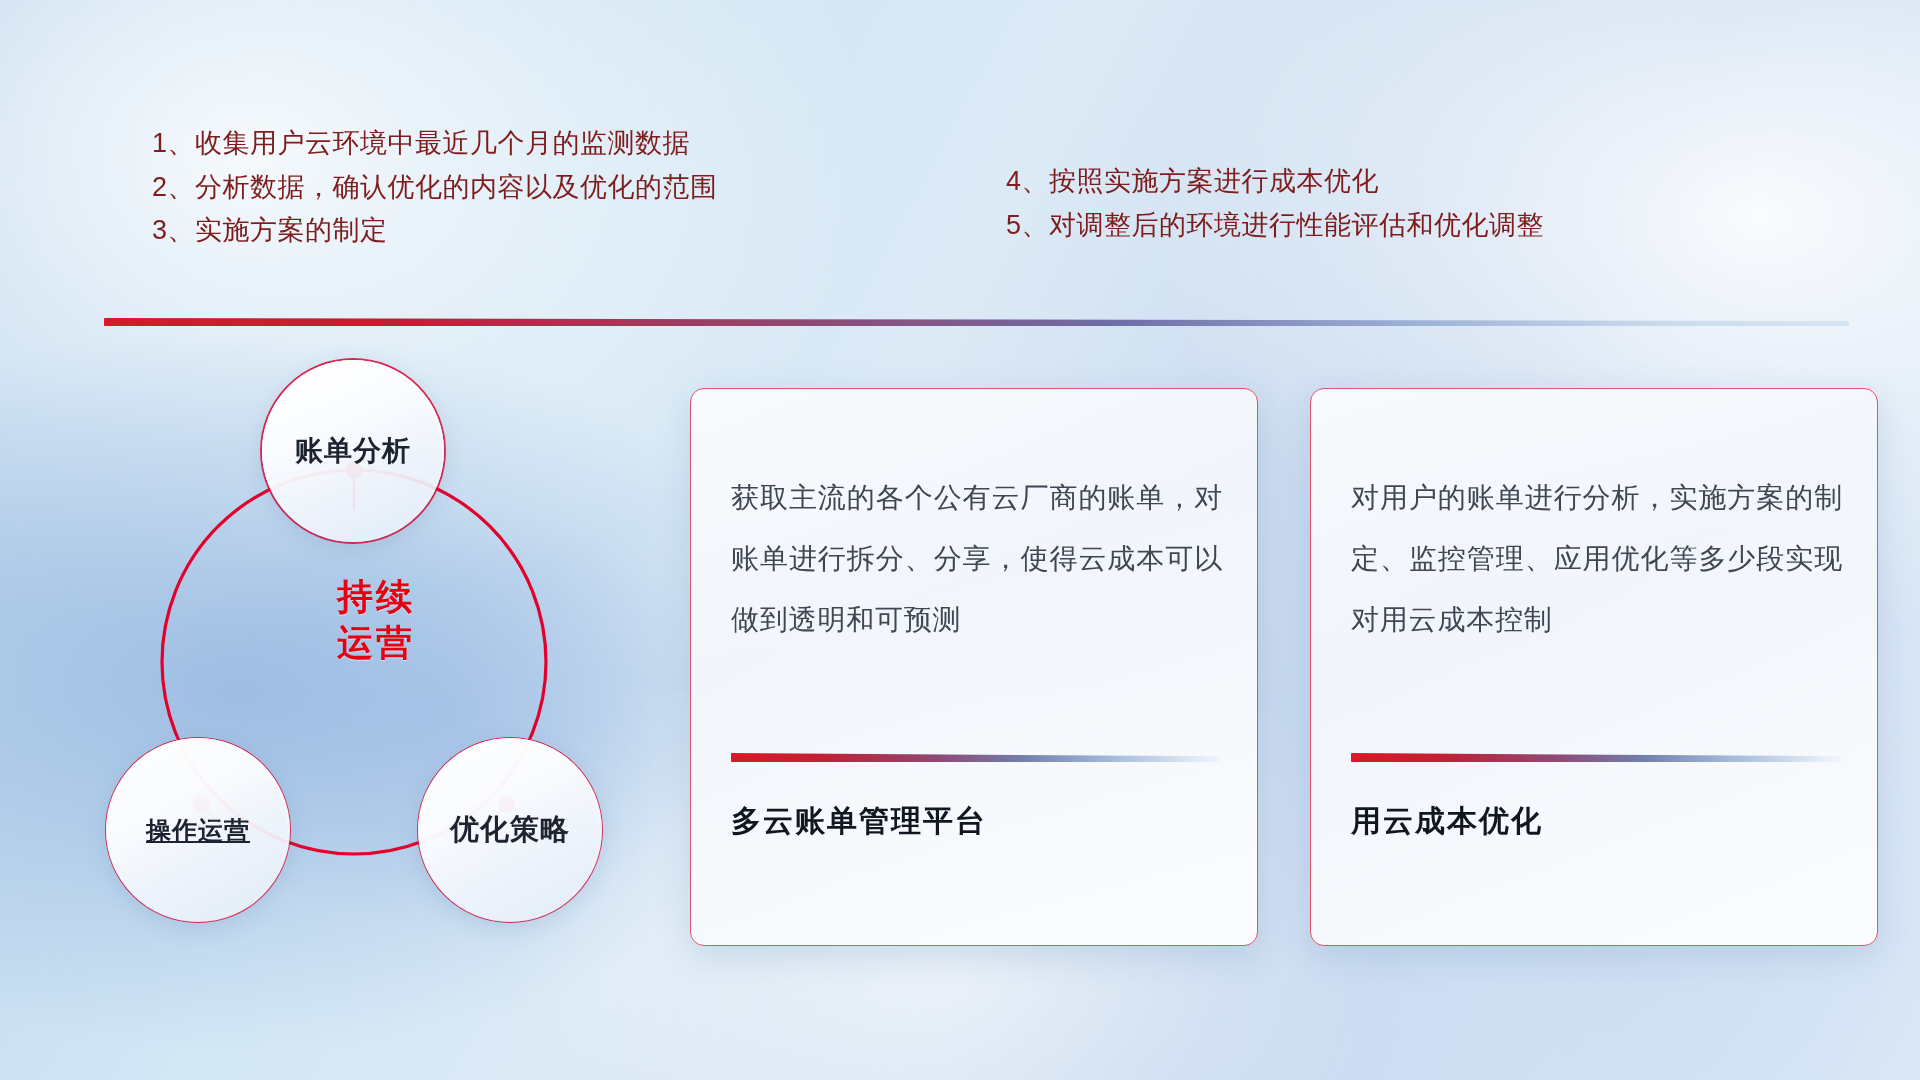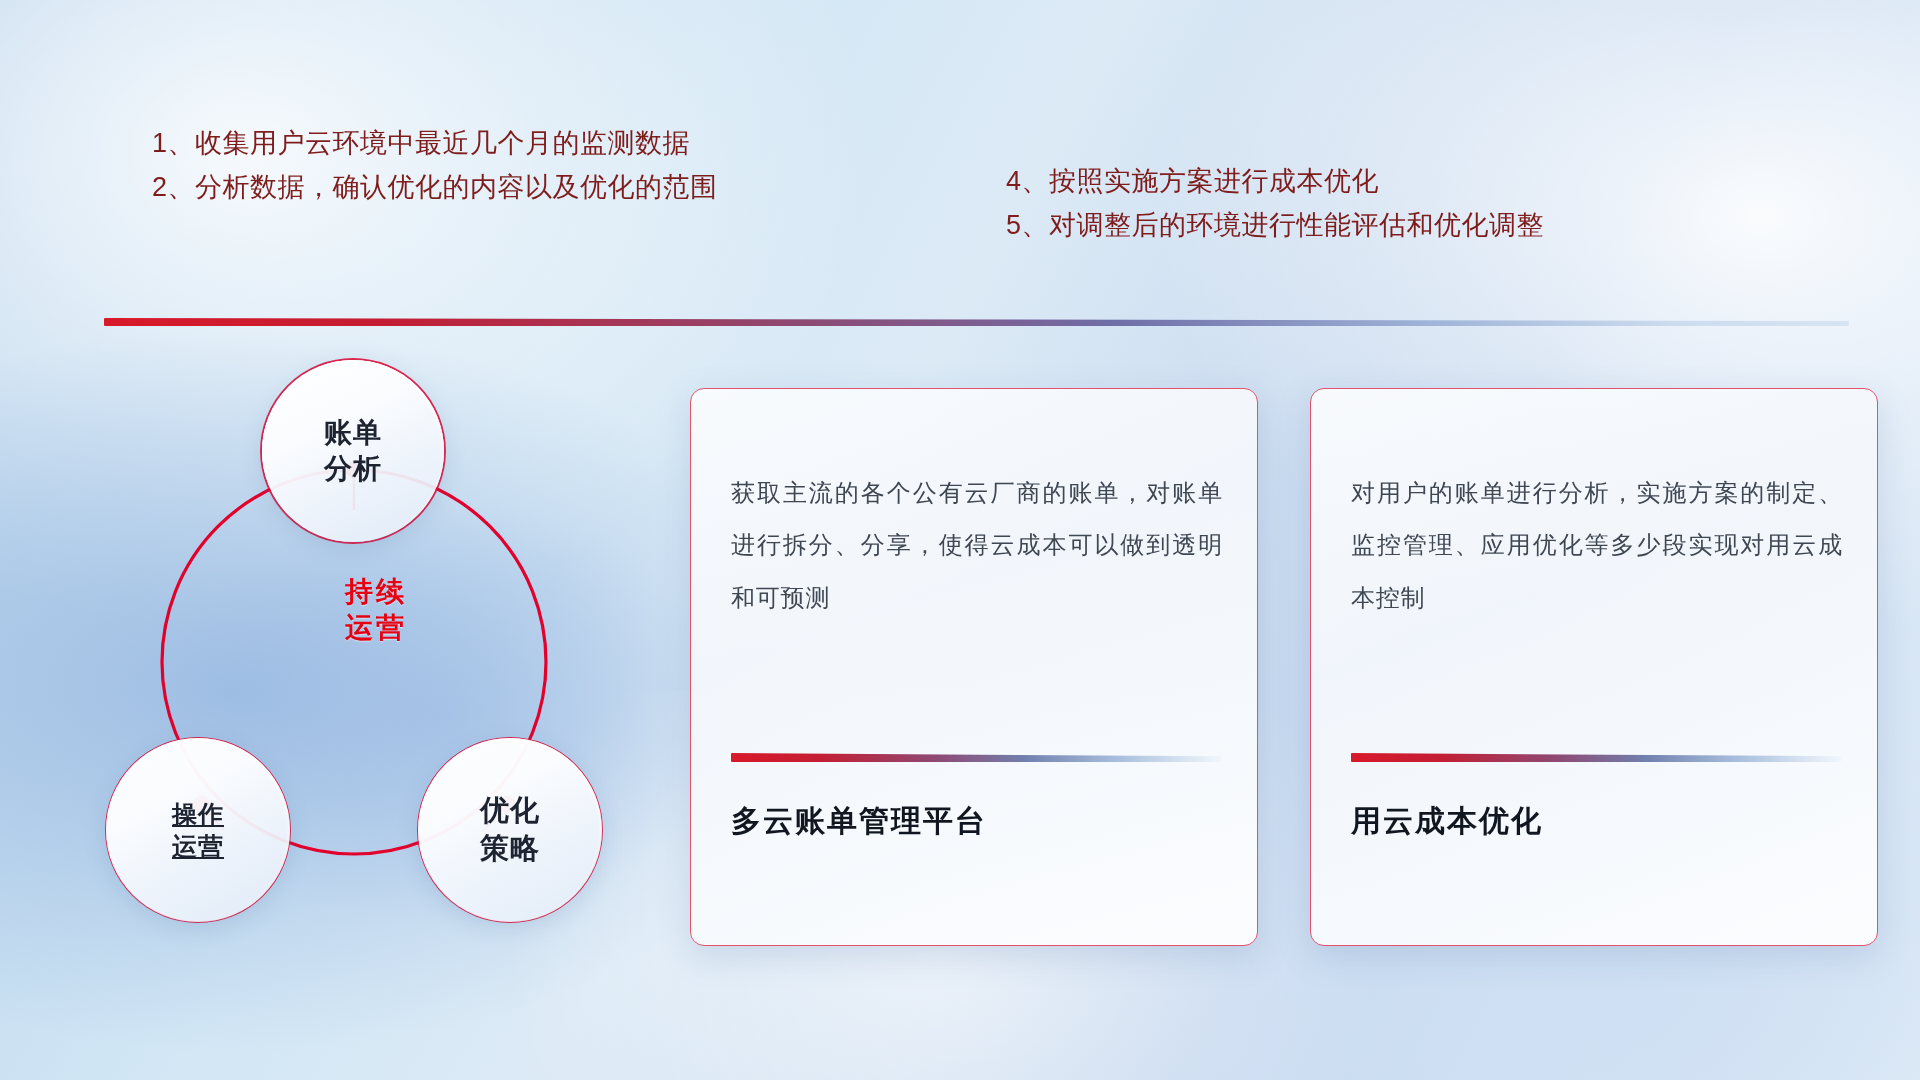--- a/index.html
+++ b/index.html
@@ -90,36 +90,36 @@
     border-radius:50%;
     background:
       linear-gradient(152deg,
         rgba(255,255,255,.99) 0%,
         rgba(252,253,255,.97) 34%,
         rgba(240,245,252,.93) 66%,
         rgba(226,236,248,.90) 100%);
     box-shadow:
       0 6px 22px rgba(86,124,170,.20),
       inset 0 2px 5px rgba(255,255,255,.95);
-    display:flex; flex-direction:column;
+    display:flex; flex-direction:row;
     align-items:center; justify-content:center;
     color:#1d2330;
     font-weight:bold;
     line-height:1.3;
     letter-spacing:1px;
   }
   #bubble-top   { left:166px; top:8px;   width:182px; height:182px; font-size:28px; }
   #bubble-left  { left:10px;  top:386px; width:184px; height:184px; font-size:25px;text-decoration:underline; }
   #bubble-right { left:322px; top:386px; width:184px; height:184px; font-size:29px; }
   #center-label{
     position:absolute;
     left:0; right:0; top:222px;
     text-align:center;
     color:#e60012;
-    font-size:28px;
+    font-size:36px;
     font-weight:bold;
     line-height:1.28;
     letter-spacing:3px;
     text-shadow:0 1px 1px rgba(255,255,255,.5);
   }
 
   
   .card{
     position:absolute;
     top:388px;
@@ -134,21 +134,21 @@
         rgba(252,253,255,.98) 100%);
     box-shadow:0 10px 34px rgba(84,120,168,.20);
     overflow:hidden;
   }
   #card-left { left:690px; }
   #card-right{ left:1310px; }
   .card-body{
     position:absolute;
     left:40px; right:34px; top:78px;
     color:#3f4753;
-    font-size:24px;
+    font-size:28px;
     line-height:2.18;
     letter-spacing:.8px;
     text-align:justify;
   }
   .card-rule{
     position:absolute;
     left:40px; top:364px;
     width:490px; height:9px;
     background:linear-gradient(90deg,#d8192a 0%,#c41e33 18%,#8e4a74 42%,#7180ae 60%,#a6bcdb 78%,#dde8f4 94%,#f1f6fb 100%);
     clip-path:polygon(0 0, 100% 36%, 100% 100%, 0 100%);
@@ -173,20 +173,21 @@
   <div class="bg-glow-b"></div>
   <div class="bg-glow-c"></div>
   <div class="bg-glow-d"></div>
   <div class="bg-glow-e"></div>
   <div class="bg-glow-f"></div>
 </div>
 
 <ul class="list" id="list-left">
   <li>1、收集用户云环境中最近几个月的监测数据</li>
   <li>2、分析数据，确认优化的内容以及优化的范围</li>
+  <li>3、实施方案的制定</li>
 </ul>
 
 <ul class="list" id="list-right">
   <li>4、按照实施方案进行成本优化</li>
   <li>5、对调整后的环境进行性能评估和优化调整</li>
 </ul>
 
 <div id="top-divider"></div>
 
 <div id="diagram">

